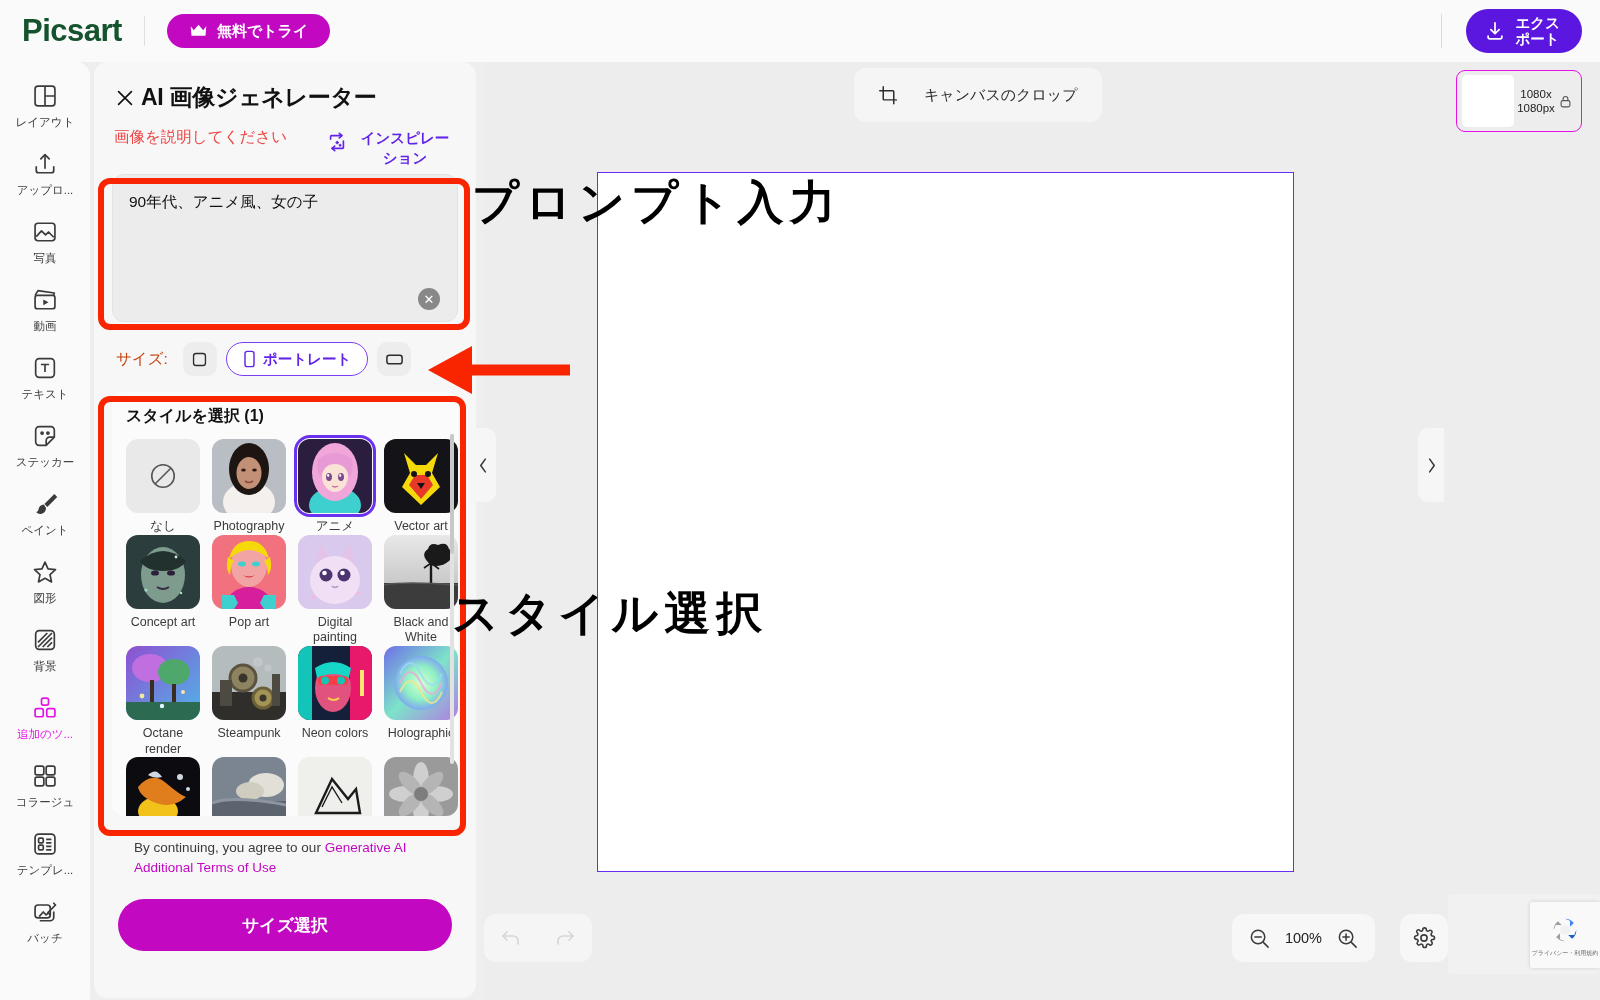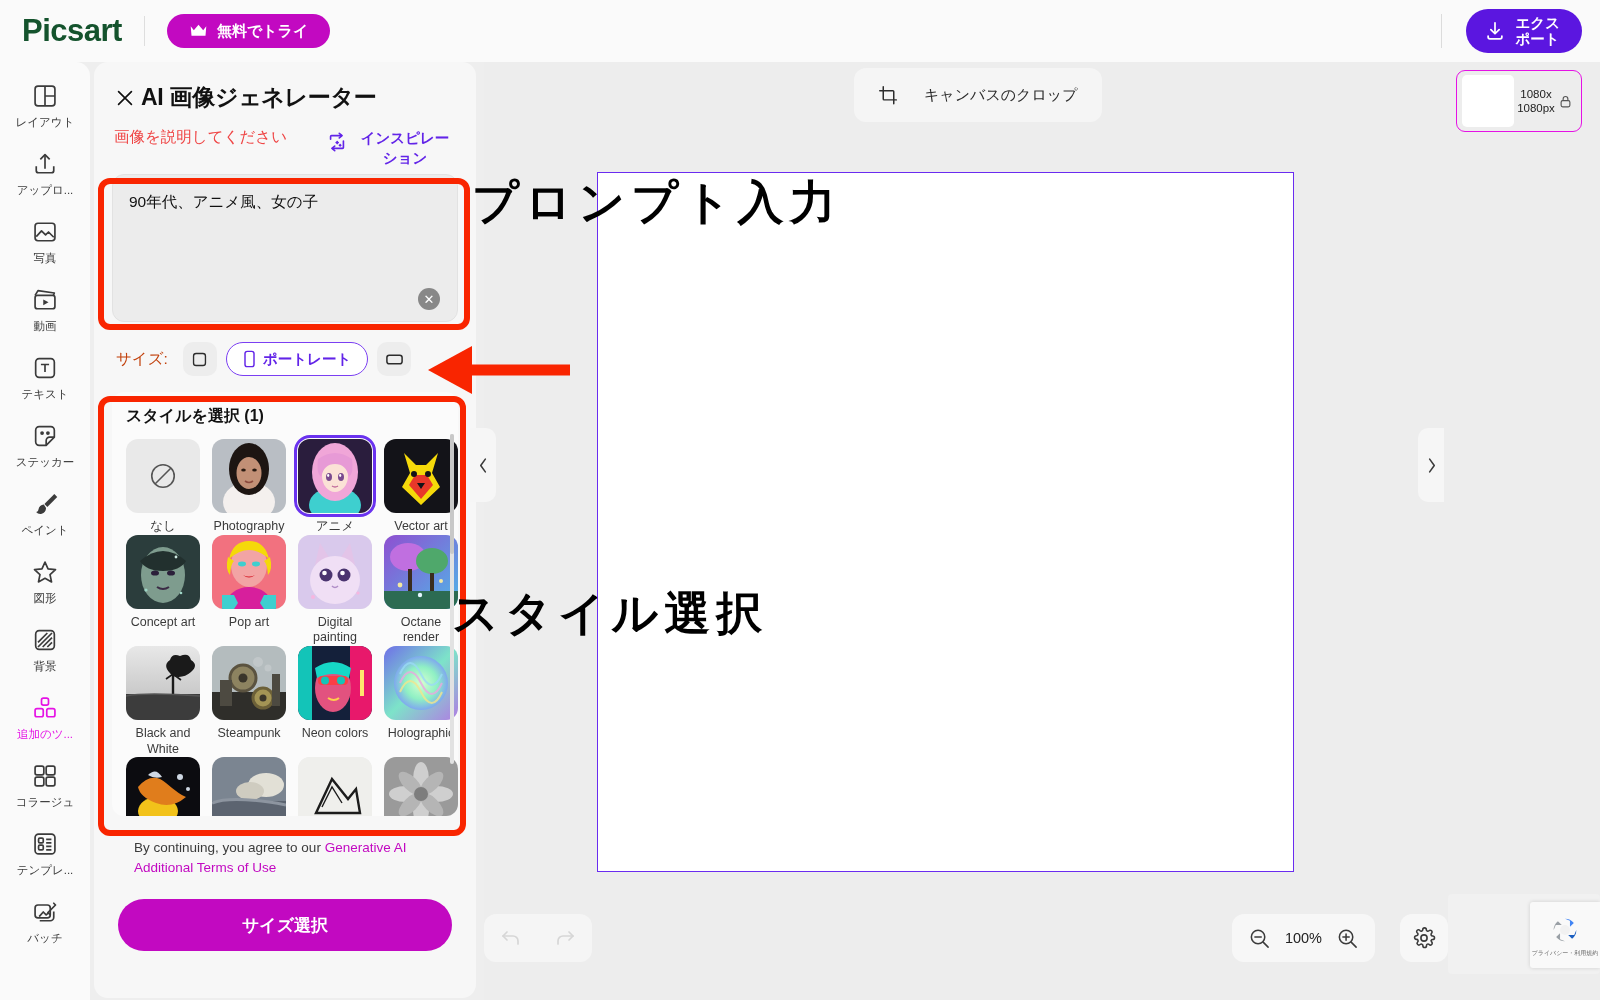--- a/index.html
+++ b/index.html
@@ -537,56 +537,56 @@
                 <ellipse cx="37" cy="45" rx="25" ry="24" fill="#f0dff5"></ellipse>
                 <circle cx="28" cy="40" r="6.5" fill="#4b3570"></circle>
                 <circle cx="46" cy="40" r="6.5" fill="#4b3570"></circle>
                 <circle cx="26.5" cy="38" r="2.3" fill="#fff"></circle>
                 <circle cx="44.5" cy="38" r="2.3" fill="#fff"></circle>
                 <path d="M34 51q3 3 6 0" stroke="#b08dc7" stroke-width="1.6" fill="none"></path>
                 <circle cx="15" cy="62" r="2" fill="#f7b6e0"></circle>
                 <circle cx="60" cy="58" r="1.6" fill="#f7b6e0"></circle>
               </svg></div>
             <div class="style-name">Digital painting</div>
+          </div>
+          <div class="style-cell">
+            <div class="style-thumb"><svg viewBox="0 0 74 74" width="74" height="74">
+                <defs>
+                  <linearGradient id="bwg" x1="0" y1="0" x2="0" y2="1">
+                    <stop offset="0" stop-color="#e8e8e8"></stop>
+                    <stop offset="1" stop-color="#b9b9b9"></stop>
+                  </linearGradient>
+                </defs>
+                <rect width="74" height="74" fill="url(#bwg)"></rect>
+                <rect y="48" width="74" height="26" fill="#3c3c3c"></rect>
+                <path d="M47 48V28" stroke="#1a1a1a" stroke-width="2.4"></path>
+                <path d="M47 30 q-12-10-3-16 2-7 10-4 9-4 11 4 8 5 0 12-8 7-18 4z" fill="#1a1a1a"></path>
+                <path d="M40 33l7-5 8 6" stroke="#1a1a1a" stroke-width="1.6" fill="none"></path>
+                <path d="M0 50q20-4 74 0" stroke="#555" stroke-width="1.4" fill="none"></path>
+              </svg></div>
+            <div class="style-name">Black and White</div>
           </div>
           <div class="style-cell">
             <div class="style-thumb"><svg viewBox="0 0 74 74" width="74" height="74">
                 <defs>
                   <linearGradient id="ocg" x1="0" y1="0" x2="1" y2="1">
                     <stop offset="0" stop-color="#8f4fd1"></stop>
                     <stop offset="1" stop-color="#4fb6e8"></stop>
                   </linearGradient>
                 </defs>
                 <rect width="74" height="74" fill="url(#ocg)"></rect>
                 <ellipse cx="24" cy="22" rx="18" ry="14" fill="#c06fe0"></ellipse>
                 <ellipse cx="48" cy="26" rx="16" ry="13" fill="#4fa86b"></ellipse>
                 <path d="M26 34v24M48 38v20" stroke="#3a2c1e" stroke-width="4"></path>
                 <rect y="56" width="74" height="18" fill="#2c6b52"></rect>
                 <circle cx="16" cy="50" r="2.4" fill="#f3e9a1"></circle>
                 <circle cx="57" cy="46" r="2" fill="#f3e9a1"></circle>
                 <circle cx="36" cy="60" r="2.2" fill="#e4f7ff"></circle>
               </svg></div>
             <div class="style-name">Octane render</div>
-          </div>
-          <div class="style-cell">
-            <div class="style-thumb"><svg viewBox="0 0 74 74" width="74" height="74">
-                <defs>
-                  <linearGradient id="bwg" x1="0" y1="0" x2="0" y2="1">
-                    <stop offset="0" stop-color="#e8e8e8"></stop>
-                    <stop offset="1" stop-color="#b9b9b9"></stop>
-                  </linearGradient>
-                </defs>
-                <rect width="74" height="74" fill="url(#bwg)"></rect>
-                <rect y="48" width="74" height="26" fill="#3c3c3c"></rect>
-                <path d="M47 48V28" stroke="#1a1a1a" stroke-width="2.4"></path>
-                <path d="M47 30 q-12-10-3-16 2-7 10-4 9-4 11 4 8 5 0 12-8 7-18 4z" fill="#1a1a1a"></path>
-                <path d="M40 33l7-5 8 6" stroke="#1a1a1a" stroke-width="1.6" fill="none"></path>
-                <path d="M0 50q20-4 74 0" stroke="#555" stroke-width="1.4" fill="none"></path>
-              </svg></div>
-            <div class="style-name">Black and White</div>
           </div>
           <div class="style-cell">
             <div class="style-thumb"><svg viewBox="0 0 74 74" width="74" height="74">
                 <rect width="74" height="74" fill="#b4bcbe"></rect>
                 <rect y="46" width="74" height="28" fill="#2f2e2a"></rect>
                 <circle cx="31" cy="32" r="13" fill="#8d8360" stroke="#5b5340" stroke-width="3"></circle>
                 <circle cx="31" cy="32" r="4.5" fill="#3a352a"></circle>
                 <circle cx="51" cy="52" r="10" fill="#a39455" stroke="#6c6038" stroke-width="3"></circle>
                 <circle cx="51" cy="52" r="3.5" fill="#3a352a"></circle>
                 <rect x="8" y="34" width="12" height="26" fill="#4d4a41"></rect>

